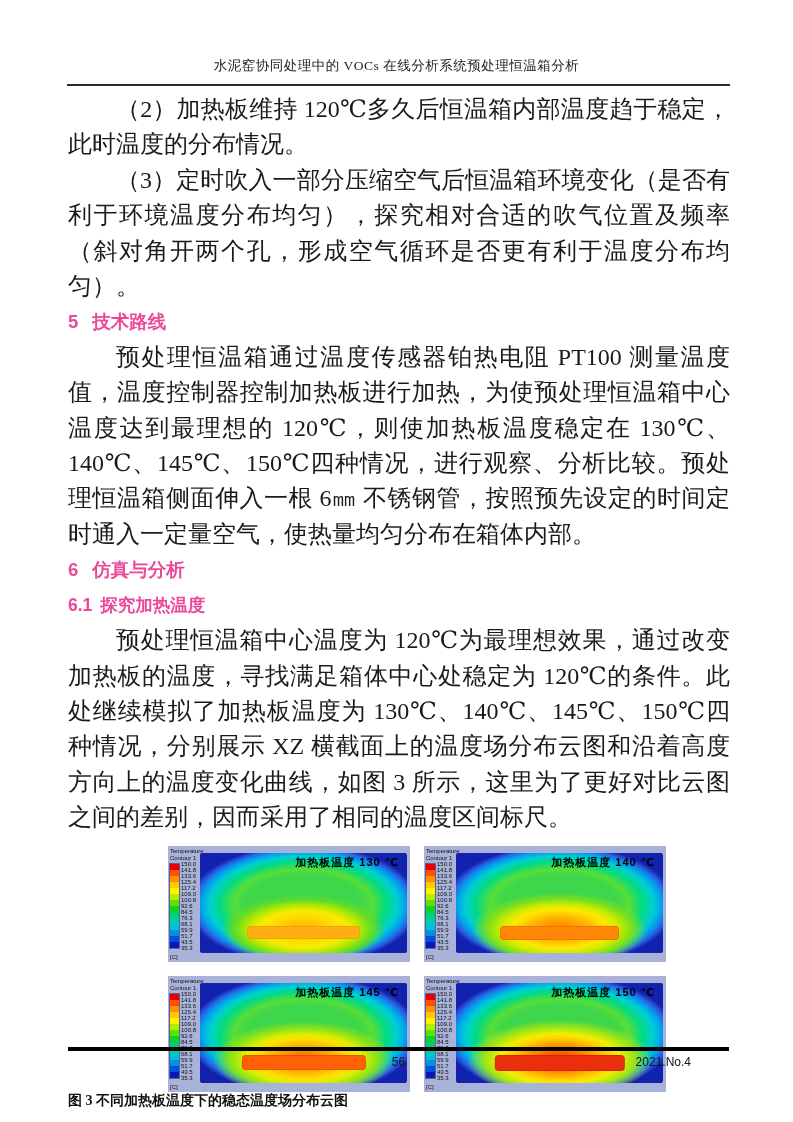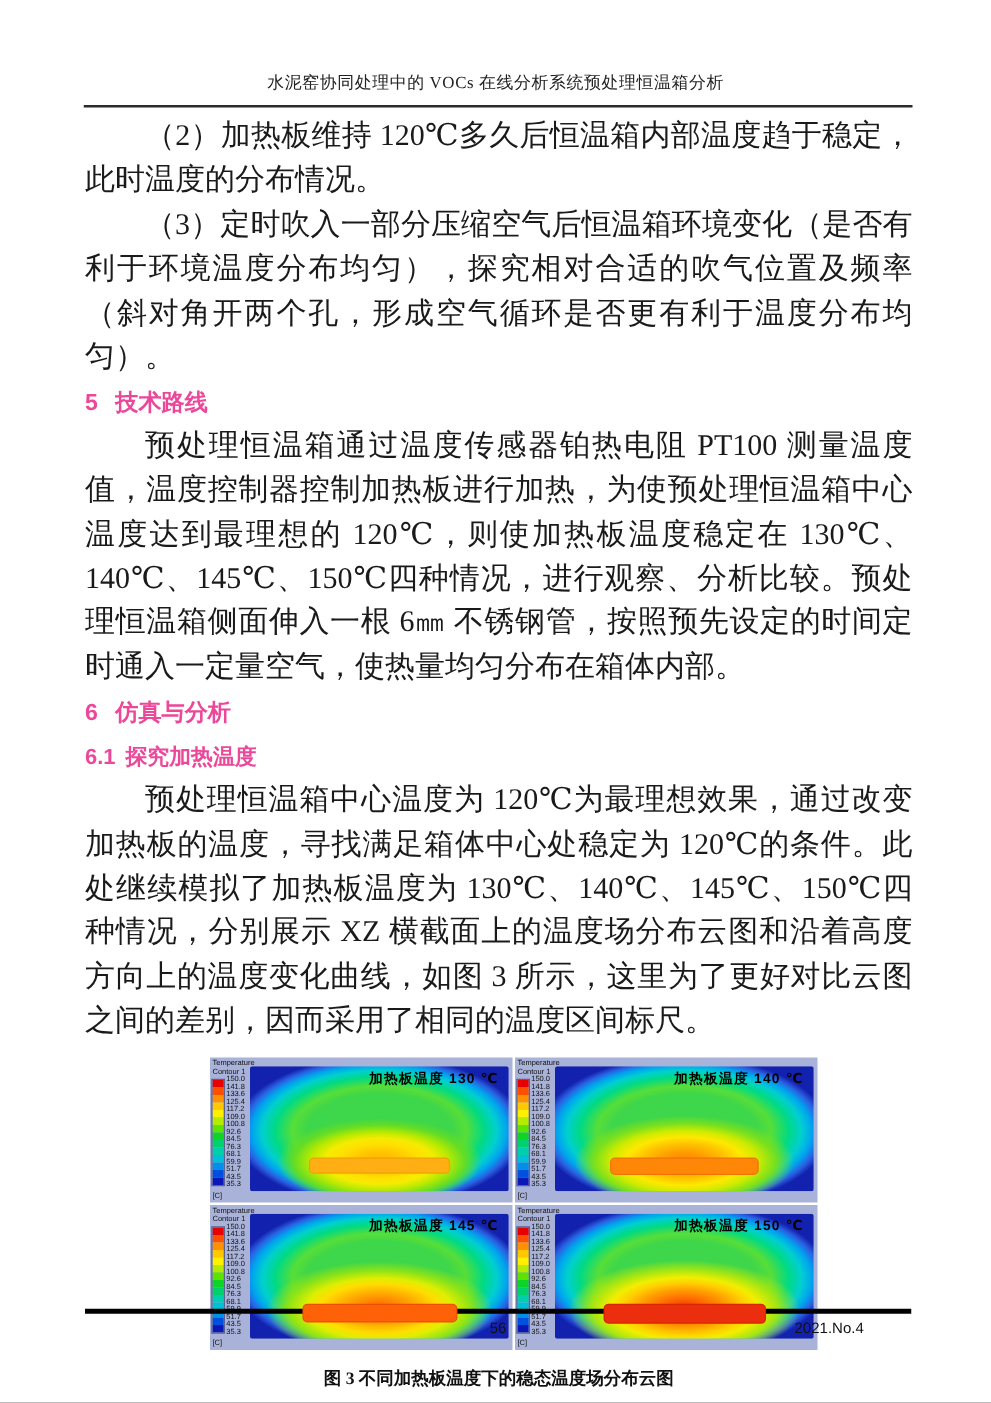--- a/index.html
+++ b/index.html
@@ -12,21 +12,21 @@
   .body-p{margin:0;font-size:24px;line-height:35.4px;text-align:justify;text-indent:2em;
         font-family:"Liberation Serif","DejaVu Serif",serif;}
   h2.sec,h3.subsec{margin:0;font-family:"Liberation Sans","DejaVu Sans",sans-serif;
         font-weight:bold;color:#ec4899;}
   h2.sec{font-size:18.5px;line-height:35.4px;}
   h3.subsec{font-size:17.5px;line-height:35.4px;}
   .sec-num{margin-right:14px;}
   .subsec .sec-num{margin-right:8px;}
 
   
-  .figure{display:grid;grid-template-columns:242px 242px;grid-auto-rows:116px;gap:2px;
+  .figure{display:grid;grid-template-columns:242px 242px;grid-auto-rows:116px;gap:14px;
         width:487px;margin:10px 0 0 100px;}
   .panel{position:relative;background:#a9b2d8;overflow:hidden;}
   .legend{position:absolute;left:2px;top:2px;width:30px;
         font-family:"Liberation Sans","DejaVu Sans",sans-serif;color:#111;}
   .lt{font-size:6px;line-height:7px;white-space:nowrap;}
   .lbar-row{display:flex;margin-top:2px;}
   .lbar{width:9px;height:84px;display:flex;flex-direction:column;
         outline:1px solid #5a628f;}
   .lbar div{flex:1;}
   .lvals{margin-left:2px;margin-top:-3px;}
@@ -54,21 +54,21 @@
   .p150 .field{background:
     radial-gradient(54% 47% at 50% 76%, #ef2e00 0%, #ff6c00 18%, #ff9e00 32%, #ffd000 44%,
       #f2ee00 53%, #a5e612 66%, rgba(62,214,74,0) 83%),
     radial-gradient(56% 60% at 50% 52%, #3ed64a 0%, #3ed64a 50%, #57de38 60%, #00da84 72%,
       #00cfd0 81%, #00a4ee 88%, #2a60e2 94%, #1322ae 100%);}
   .p130 .plate{width:54%;height:11%;bottom:15%;}
   .p140 .plate{width:57%;height:12%;bottom:14%;}
   .p145 .plate{width:59%;height:13%;bottom:14%;}
   .p150 .plate{width:62%;height:14%;bottom:13%;}
 
-  .caption{margin-top:14px;width:100%;text-align:center;font-size:14px;font-weight:bold;
+  .caption{width:100%;text-align:left;font-size:14px;font-weight:bold;
         color:#111;}
 
   .footer-rule{position:absolute;top:1047px;left:68px;width:661px;height:3.5px;background:#000;}
   .footer-row{position:absolute;top:1055px;left:68px;width:661px;height:18px;
         font-family:"Liberation Sans","DejaVu Sans",sans-serif;font-size:12px;color:#111;}
   .pageno{position:absolute;left:0;width:100%;text-align:center;}
   .issue{position:absolute;right:38px;}
 </style>
 </head>
 <body>

